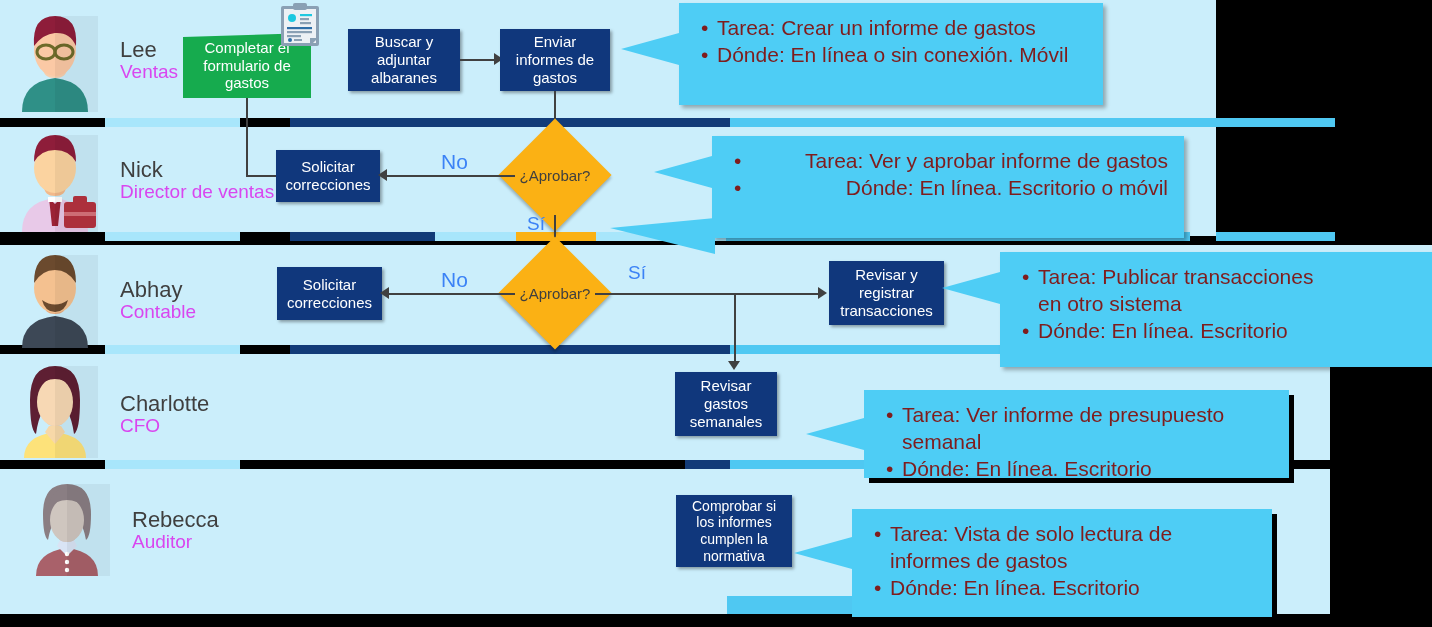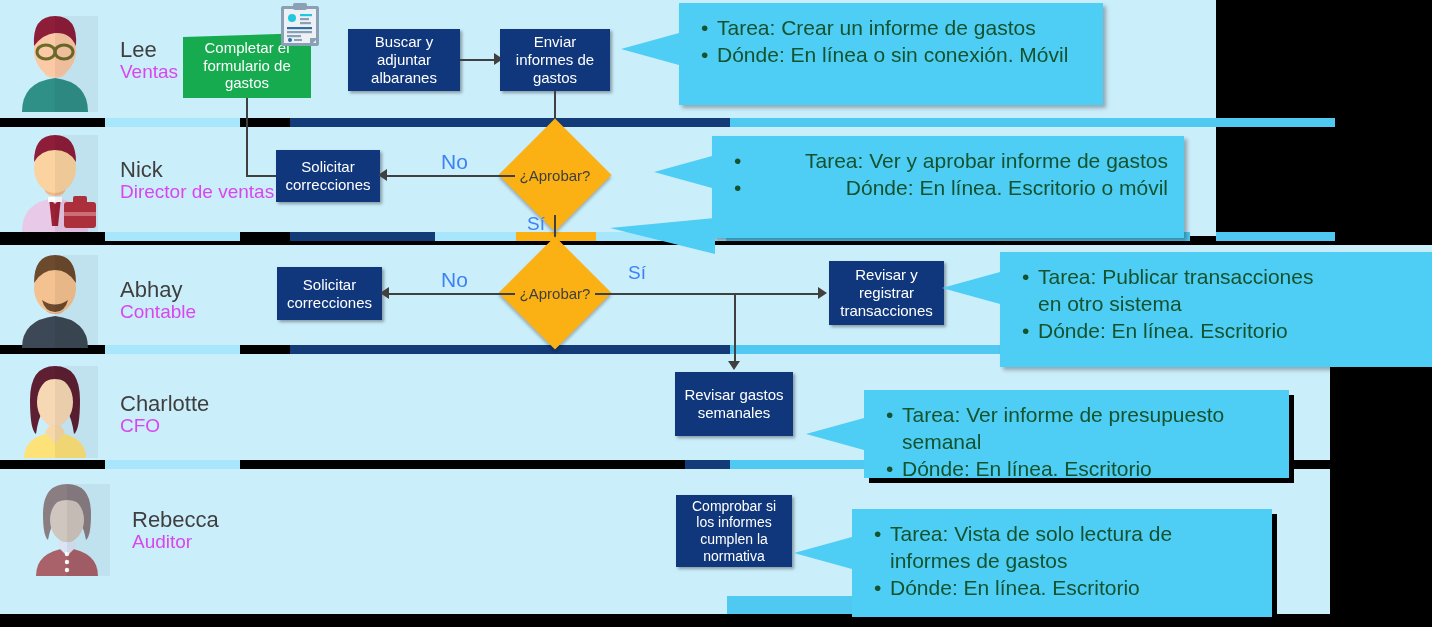--- a/index.html
+++ b/index.html
@@ -131,21 +131,21 @@
     position: absolute;
     color: #3b82f6;
     font-size: 21px;
     background: transparent;
   }
 
   
   .callout {
     position: absolute;
     background: #4ecdf5;
-    color: #14532d;
+    color: #7f1d1d;
     font-size: 21px;
     line-height: 1.28;
     padding: 12px 16px 12px 20px;
     box-shadow: 3px 3px 4px rgba(0,0,0,0.30);
   }
   .callout ul { margin: 0; padding: 0 0 0 16px; list-style: none; }
   .callout li { position: relative; padding-left: 2px; white-space: pre-line; }
   .callout li::before {
     content: "\2022";
     position: absolute;
@@ -405,21 +405,21 @@
 
   <div class="callout" style="left:1000px; top:252px; width:432px; height:115px;">
     <div class="tail" style="top:20px;"></div>
     <ul>
       <li>Tarea: Publicar transacciones
 en otro sistema</li>
       <li>Dónde: En línea. Escritorio</li>
     </ul>
   </div>
 
-  <div class="node" style="left:675px; top:372px; width:118px; height:64px;">
+  <div class="node" style="left:675px; top:372px; width:102px; height:64px;">
     <span>Revisar gastos semanales</span>
   </div>
 
   <div class="callout" style="left:864px; top:390px; width:425px; height:88px; box-shadow:5px 5px 0 #000000;">
     <div class="tail" style="top:28px;"></div>
     <ul>
       <li>Tarea: Ver informe de presupuesto
 semanal</li>
       <li>Dónde: En línea. Escritorio</li>
     </ul>

